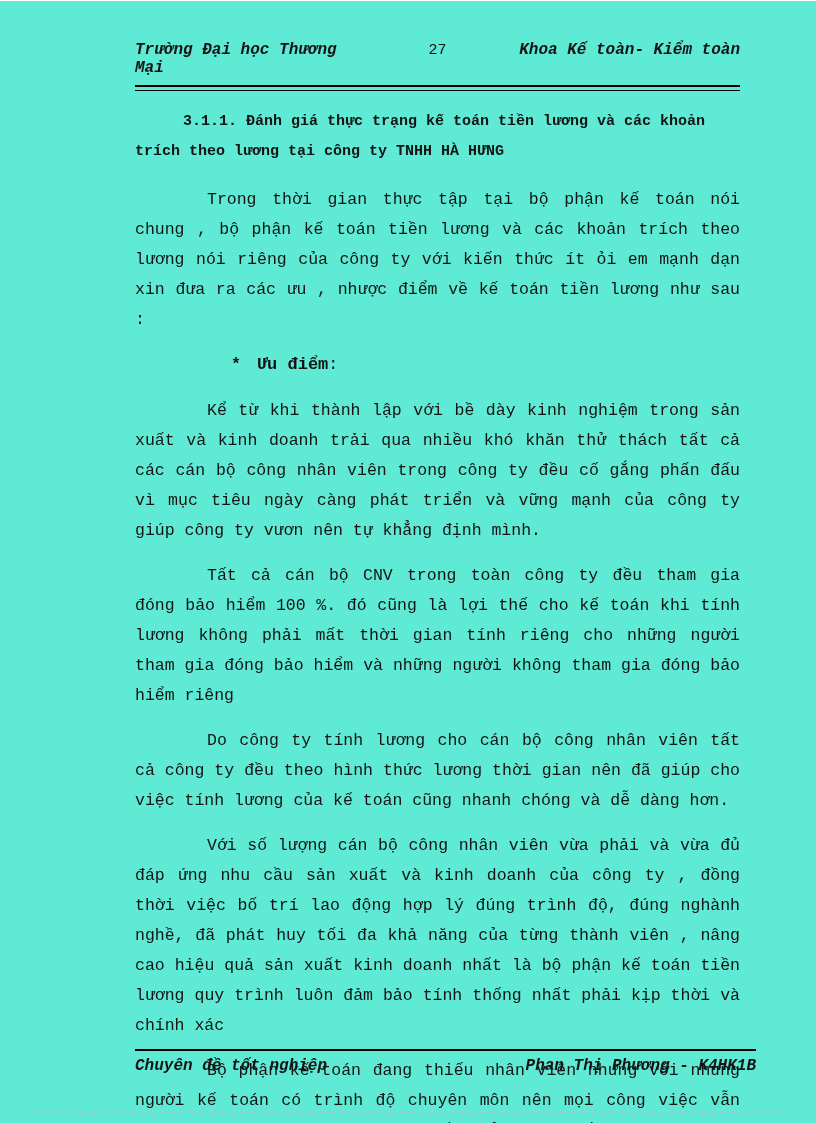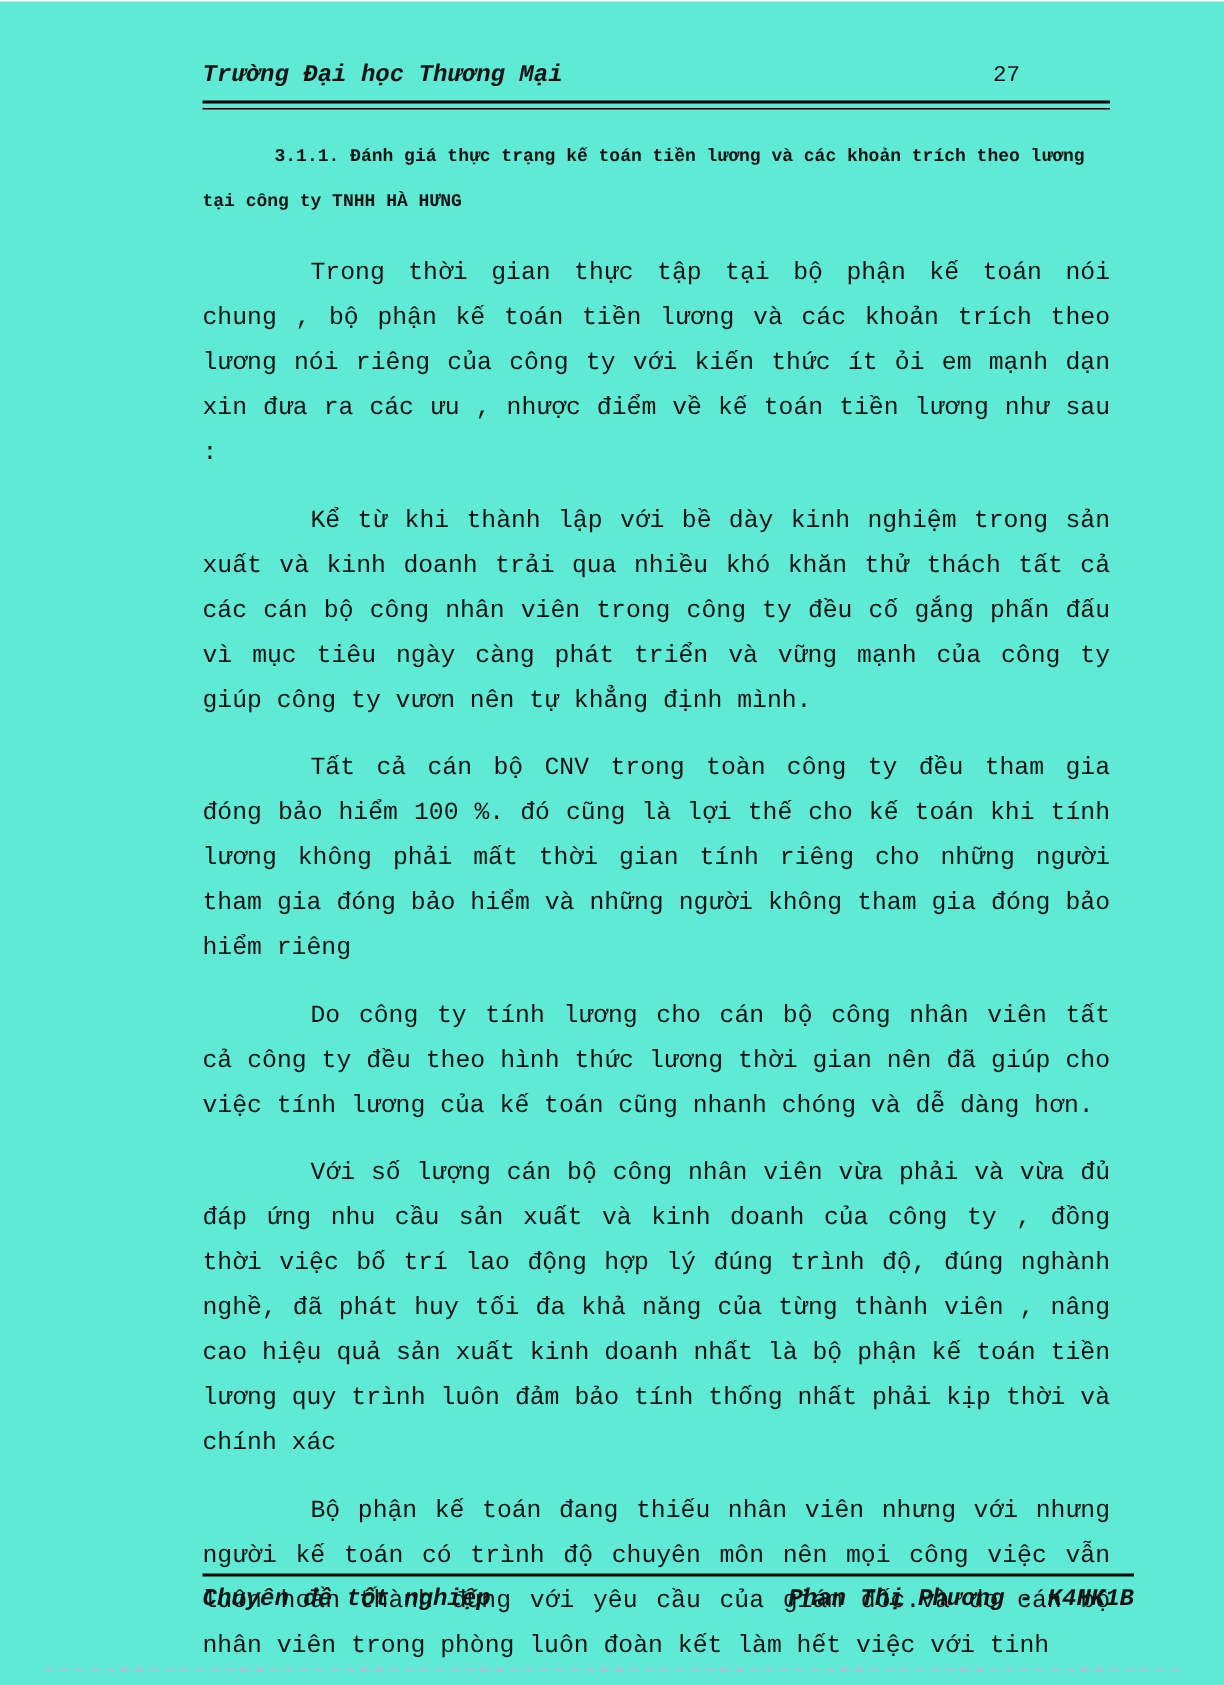--- a/index.html
+++ b/index.html
@@ -55,21 +55,21 @@
   }
   .h-level1 {
     font-weight: bold;
     font-size: 17px;
     text-indent: 48px;
     margin: 10px 0 22px 0;
     text-align: left;
   }
   .h-level2 {
     font-weight: bold;
-    font-size: 12px;
+    font-size: 15px;
     text-indent: 48px;
     margin: 0 0 18px 0;
     text-align: left;
   }
   .para {
     text-indent: 72px;
     margin: 0 0 15px 0;
   }
   .bullet-line {
     margin: 14px 0 16px 0;
@@ -114,30 +114,34 @@
   }
 </style>
 </head>
 <body>
 
 <div class="page">
 
   <div class="doc-header">
     <span class="left">Trường Đại học Thương Mại</span>
     <span class="center">27</span>
+    <span class="right">Khoa Kế toàn- Kiểm toàn</span>
   </div>
   <div class="header-rule"></div>
 
   <div class="doc-body">
 
 
     <div class="h-level2">3.1.1. Đánh giá thực trạng kế toán tiền lương và các khoản trích theo lương tại công ty TNHH HÀ HƯNG</div>
 
     <p class="para">Trong thời gian thực tập tại bộ phận kế toán nói chung , bộ phận kế toán tiền lương và các khoản trích theo lương nói riêng của công ty với kiến thức ít ỏi em mạnh dạn xin đưa ra các ưu , nhược điểm về kế toán tiền lương như sau :</p>
 
+    <div class="bullet-line">
+      <span class="marker">*</span><span class="label">Ưu điểm</span><span>:</span>
+    </div>
 
     <p class="para">Kể từ khi thành lập với bề dày kinh nghiệm trong sản xuất và kinh doanh trải qua nhiều khó khăn thử thách tất cả các cán bộ công nhân viên trong công ty đều cố gắng phấn đấu vì mục tiêu ngày càng phát triển và vững mạnh của công ty giúp công ty vươn nên tự khẳng định mình.</p>
     <p class="para">Tất cả cán bộ CNV trong toàn công ty đều tham gia đóng bảo hiểm 100 %. đó cũng là lợi thế cho kế toán khi tính lương không phải mất thời gian tính riêng cho những người tham gia đóng bảo hiểm và những người không tham gia đóng bảo hiểm riêng</p>
     <p class="para">Do công ty tính lương cho cán bộ công nhân viên tất cả công ty đều theo hình thức lương thời gian nên đã giúp cho việc tính lương của kế toán cũng nhanh chóng và dễ dàng hơn.</p>
     <p class="para">Với số lượng cán bộ công nhân viên vừa phải và vừa đủ đáp ứng nhu cầu sản xuất và kinh doanh của công ty , đồng thời việc bố trí lao động hợp lý đúng trình độ, đúng nghành nghề, đã phát huy tối đa khả năng của từng thành viên , nâng cao hiệu quả sản xuất kinh doanh nhất là bộ phận kế toán tiền lương quy trình luôn đảm bảo tính thống nhất phải kịp thời và chính xác</p>
     <p class="para">Bộ phận kế toán đang thiếu nhân viên nhưng với nhưng người kế toán có trình độ chuyên môn nên mọi công việc vẫn luôn hoàn thành đúng với yêu cầu của giám đốc.và do cán bộ nhân viên trong phòng luôn đoàn kết làm hết việc với tinh</p>
 
   </div>
 
   <div class="doc-footer">

